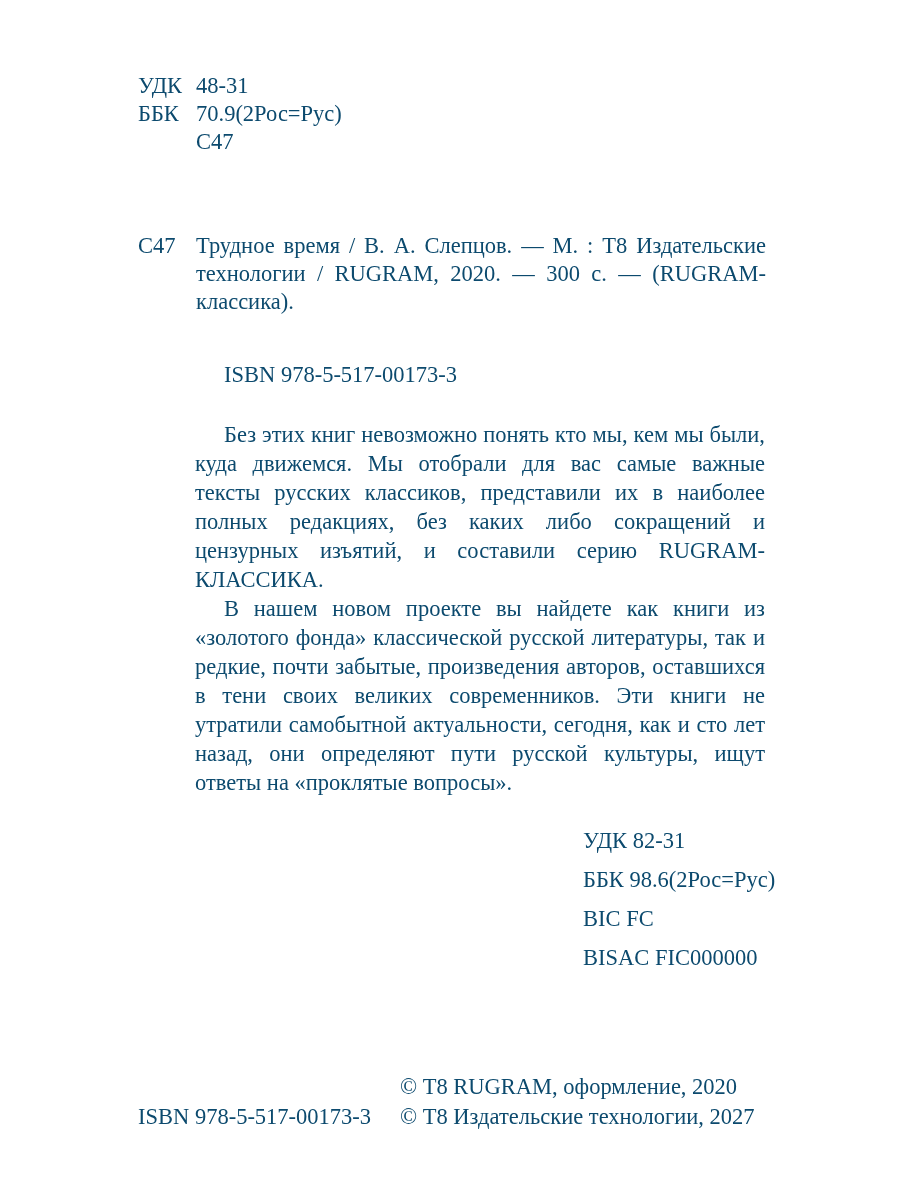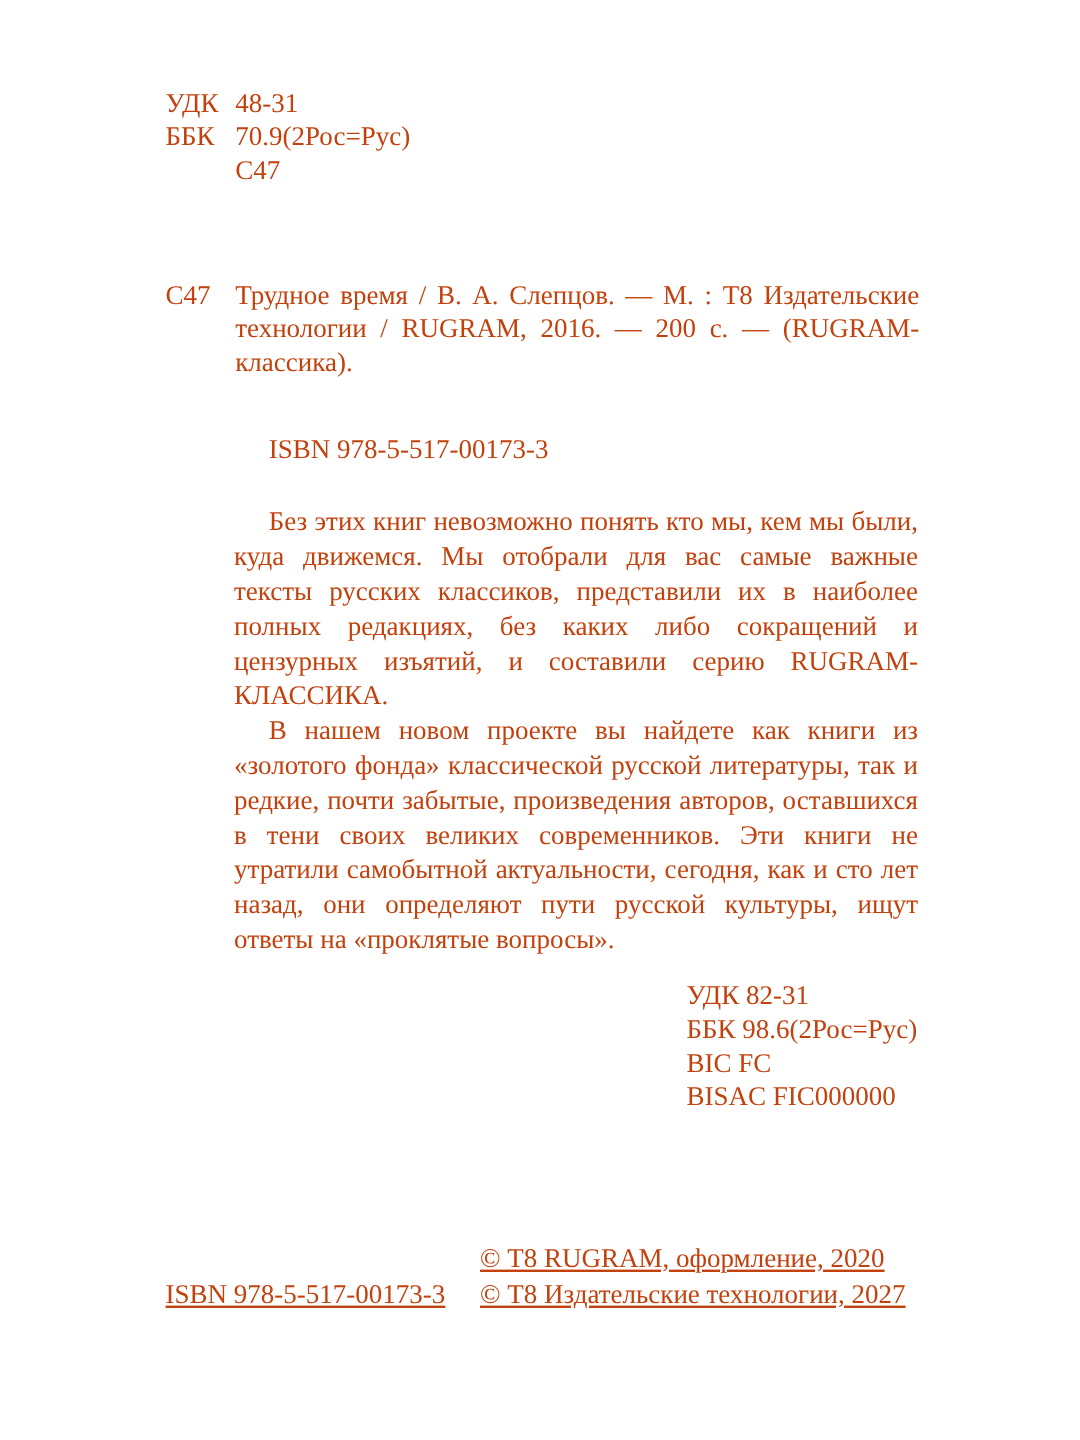--- a/index.html
+++ b/index.html
@@ -6,21 +6,21 @@
     margin: 0;
     padding: 0;
     background: #ffffff;
   }
   .page {
     position: relative;
     width: 900px;
     height: 1200px;
     background: #ffffff;
     font-family: "Liberation Serif", "DejaVu Serif", serif;
-    color: #c2410c;
+    color: #0c4a6e;
     font-size: 22.5px;
     overflow: hidden;
   }
   
   .top-codes {
     position: absolute;
     left: 138px;
     top: 72px;
     display: grid;
     grid-template-columns: 58px auto;
@@ -72,53 +72,52 @@
   }
   
   .bottom-codes {
     position: absolute;
     left: 572px;
     top: 816px;
     line-height: 28px;
     white-space: nowrap;
   }
   .bottom-codes div {
-    margin: 0;
+    margin: 11px;
   }
   
   .copyright {
     position: absolute;
     left: 138px;
-    top: 1034px;
+    top: 1072px;
     width: 628px;
     display: grid;
     grid-template-columns: 262px auto;
     line-height: 30px;
     white-space: nowrap;
-    text-decoration: underline;
   }
 </style>
 </head>
 <body>
 
 <div class="page">
 
   <div class="top-codes">
     <span>УДК</span>
     <span>48-31</span>
     <span>ББК</span>
     <span>70.9(2Рос=Рус)</span>
     <span></span>
     <span>С47</span>
   </div>
 
   <div class="catalog">
     <div class="entry">
       <div class="sign">С47</div>
-      <div class="desc">Трудное время / В. А. Слепцов. — М. : Т8 Издательские технологии / RUGRAM, 2016. — 200 с. — (RUGRAM-классика).</div>
+      <div class="desc">Трудное время / В. А. Слепцов. — М. : Т8 Издательские технологии / RUGRAM, 2020. — 300 с. — (RUGRAM-классика).</div>
     </div>
   </div>
 
   <div class="isbn-top">ISBN 978-5-517-00173-3</div>
 
   <div class="annotation">
     <p>Без этих книг невозможно понять кто мы, кем мы были, куда движемся. Мы отобрали для вас самые важные тексты русских классиков, представили их в наиболее полных редакциях, без каких либо сокращений и цензурных изъятий, и составили серию RUGRAM-КЛАССИКА.</p>
     <p>В нашем новом проекте вы найдете как книги из «золотого фонда» классической русской литературы, так и редкие, почти забытые, произведения авторов, оставшихся в тени своих великих современников. Эти книги не утратили самобытной актуальности, сегодня, как и сто лет назад, они определяют пути русской культуры, ищут ответы на «проклятые вопросы».</p>
   </div>
 

